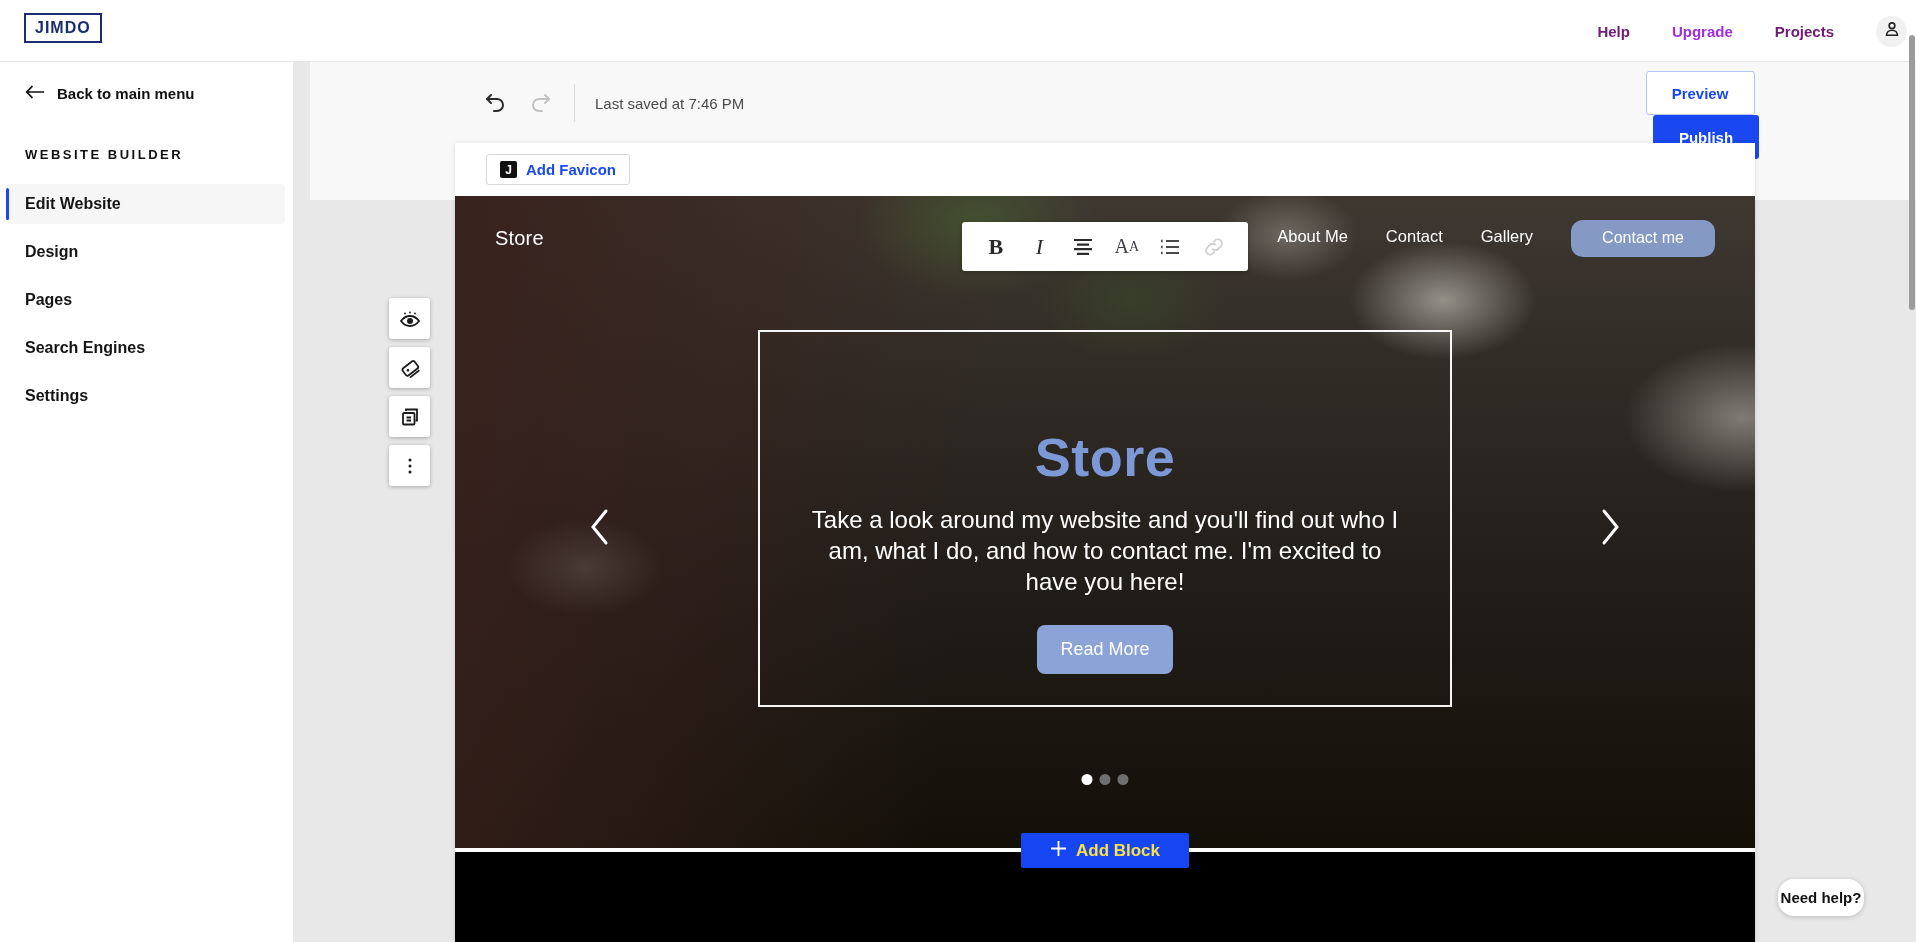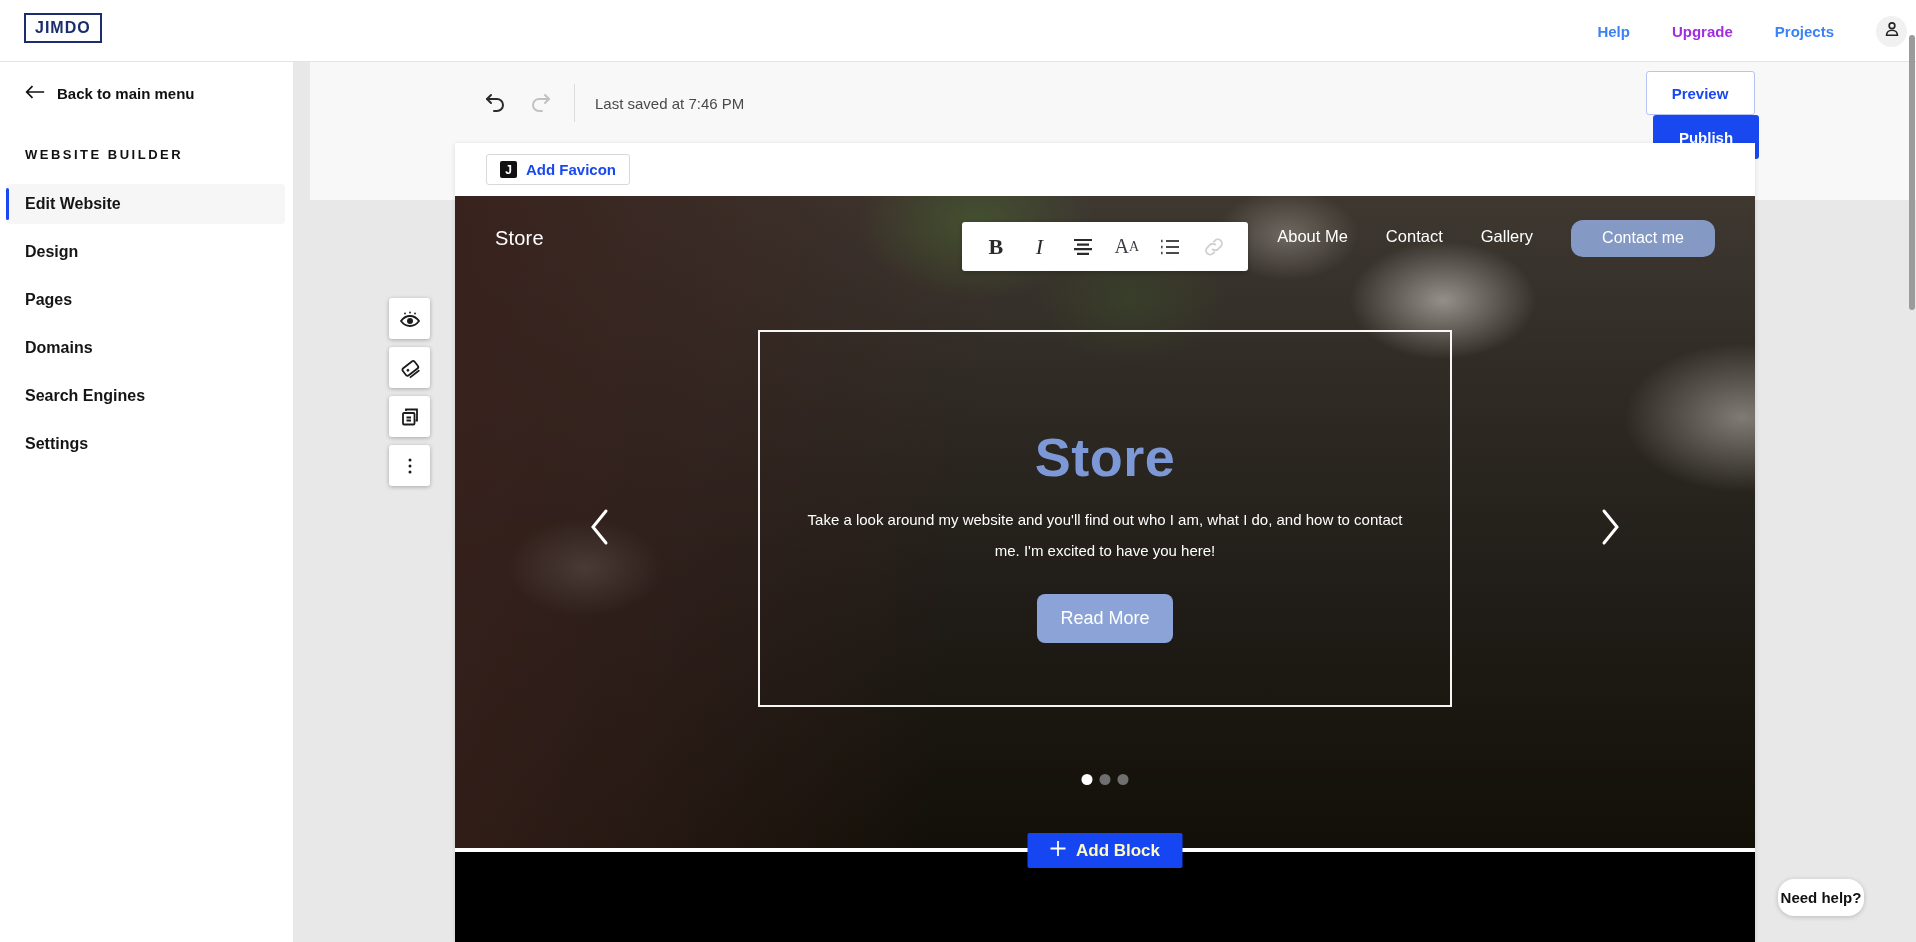--- a/index.html
+++ b/index.html
@@ -6,21 +6,21 @@
   html,body { width:1916px; height:942px; overflow:hidden;
     font-family:"Liberation Sans", sans-serif; background:#e8e8e8; }
 
   
   .app-header { position:absolute; left:0; top:0; width:1916px; height:62px;
     background:#ffffff; border-bottom:1px solid #e4e4e4; z-index:30; }
   .logo-box { position:absolute; left:24px; top:13px; border:2px solid #1b2d6e;
     padding:4px 9px; color:#1b2d6e; font-weight:800; font-size:16px; letter-spacing:1px; }
   .header-nav { position:absolute; right:9px; top:0; height:62px;
     display:flex; align-items:center; gap:42px; }
-  .header-link { font-size:15px; font-weight:700; color:#3b82f6; cursor:pointer; }
+  .header-link { font-size:15px; font-weight:700; color:#701a75; cursor:pointer; }
   .header-link.upgrade { color:#a02ee0; }
   .avatar { width:31px; height:31px; border-radius:50%; background:#f1f1f1;
     display:flex; align-items:center; justify-content:center; color:#222; }
 
   
   .sidebar { position:absolute; left:0; top:62px; width:293px; height:880px;
     background:#ffffff; z-index:20; }
   .back-row { display:flex; align-items:center; gap:12px; padding:22px 0 0 25px;
     font-size:15px; font-weight:700; color:#111; cursor:pointer; }
   .sb-section { padding:44px 0 0 25px; font-size:13px; font-weight:800;
@@ -114,41 +114,41 @@
   .tt-icon { width:30px; display:flex; align-items:center; justify-content:center;
     color:#2a2a2a; cursor:pointer; }
   .tt-b { font-family:"Liberation Serif", serif; font-weight:700; font-size:22px; }
   .tt-i { font-family:"Liberation Serif", serif; font-style:italic; font-size:22px; }
   .tt-aa { font-family:"Liberation Serif", serif; font-size:20px; font-weight:500;
     color:#3c3c44; }
   .tt-aa small { font-size:14px; }
   .tt-link { color:#cfcfcf; }
   .hero-title { margin-top:96px; font-size:54px; line-height:58px; font-weight:700;
     color:#7d98d6; letter-spacing:.5px; }
-  .hero-text { margin-top:18px; width:600px; color:#fff; font-size:15px;
+  .hero-text { margin-top:18px; width:600px; color:#fff; font-size:24px;
     line-height:31px; font-weight:400; }
   .read-more { margin-top:28px; width:136px; height:49px; background:#8ba3d7;
     border:none; border-radius:8px; color:#fff; font-size:18px; cursor:pointer;
     font-family:"Liberation Sans", sans-serif; }
 
   .car-arrow { position:absolute; top:312px; z-index:3; color:#fff; cursor:pointer; }
   .car-arrow.left { left:133px; } .car-arrow.right { right:133px; }
   .dots { position:absolute; left:50%; transform:translateX(-50%); top:578px;
     display:flex; gap:7px; z-index:3; }
   .dot { width:11px; height:11px; border-radius:50%; background:#6f6f6f; cursor:pointer; }
   .dot.active { background:#fff; }
 
   .section-gap { height:4px; background:#fff; }
   .black-section { position:relative; height:143px; background:#000; overflow:hidden; }
   .next-title { position:absolute; top:85px; left:50%; transform:translateX(-50%);
     font-size:42px; font-weight:700; color:#7d98d6; }
 
   .add-block { position:absolute; left:50%; transform:translateX(-50%); top:690px;
-    width:155px; height:35px; background:#1546f2; border:none; border-radius:2px;
-    color:#fef9c3; display:flex; align-items:center; justify-content:center; gap:9px;
+    width:168px; height:35px; background:#1546f2; border:none; border-radius:2px;
+    color:#fde047; display:flex; align-items:center; justify-content:center; gap:9px;
     font-size:17px; font-weight:800; cursor:pointer; z-index:6;
     font-family:"Liberation Sans", sans-serif; }
 
   
   .need-help { position:absolute; right:52px; bottom:26px; width:86px; height:37px;
     background:#fff; border:none; border-radius:16px; box-shadow:0 1px 5px rgba(0,0,0,.2);
     font-size:15px; font-weight:800; color:#111; cursor:pointer; z-index:40;
     font-family:"Liberation Sans", sans-serif; }
   .scroll-thumb { position:absolute; right:1px; top:35px; width:6px; height:275px;
     background:#9b9b9b; border-radius:3px; z-index:50; }
@@ -180,21 +180,20 @@
         <path d="M9 1 2 8l7 7M2 8h21"></path>
       </svg>
     </span>
     <span>Back to main menu</span>
   </div>
   <div class="sb-section">WEBSITE BUILDER</div>
   <div class="sb-items">
     <div class="sb-item active">Edit Website</div>
     <div class="sb-item">Design</div>
     <div class="sb-item">Pages</div>
-    <div class="sb-item">Domains</div>
     <div class="sb-item">Search Engines</div>
     <div class="sb-item">Settings</div>
   </div>
 </div>
 
 <div class="tool-band">
   <div class="undo-group">
     <span class="icon-btn undo">
       <svg width="24" height="24" viewBox="0 0 24 24" fill="none" stroke="currentColor" stroke-width="2" stroke-linecap="round" stroke-linejoin="round">
         <path d="M8 4 4 8l4 4"></path>

